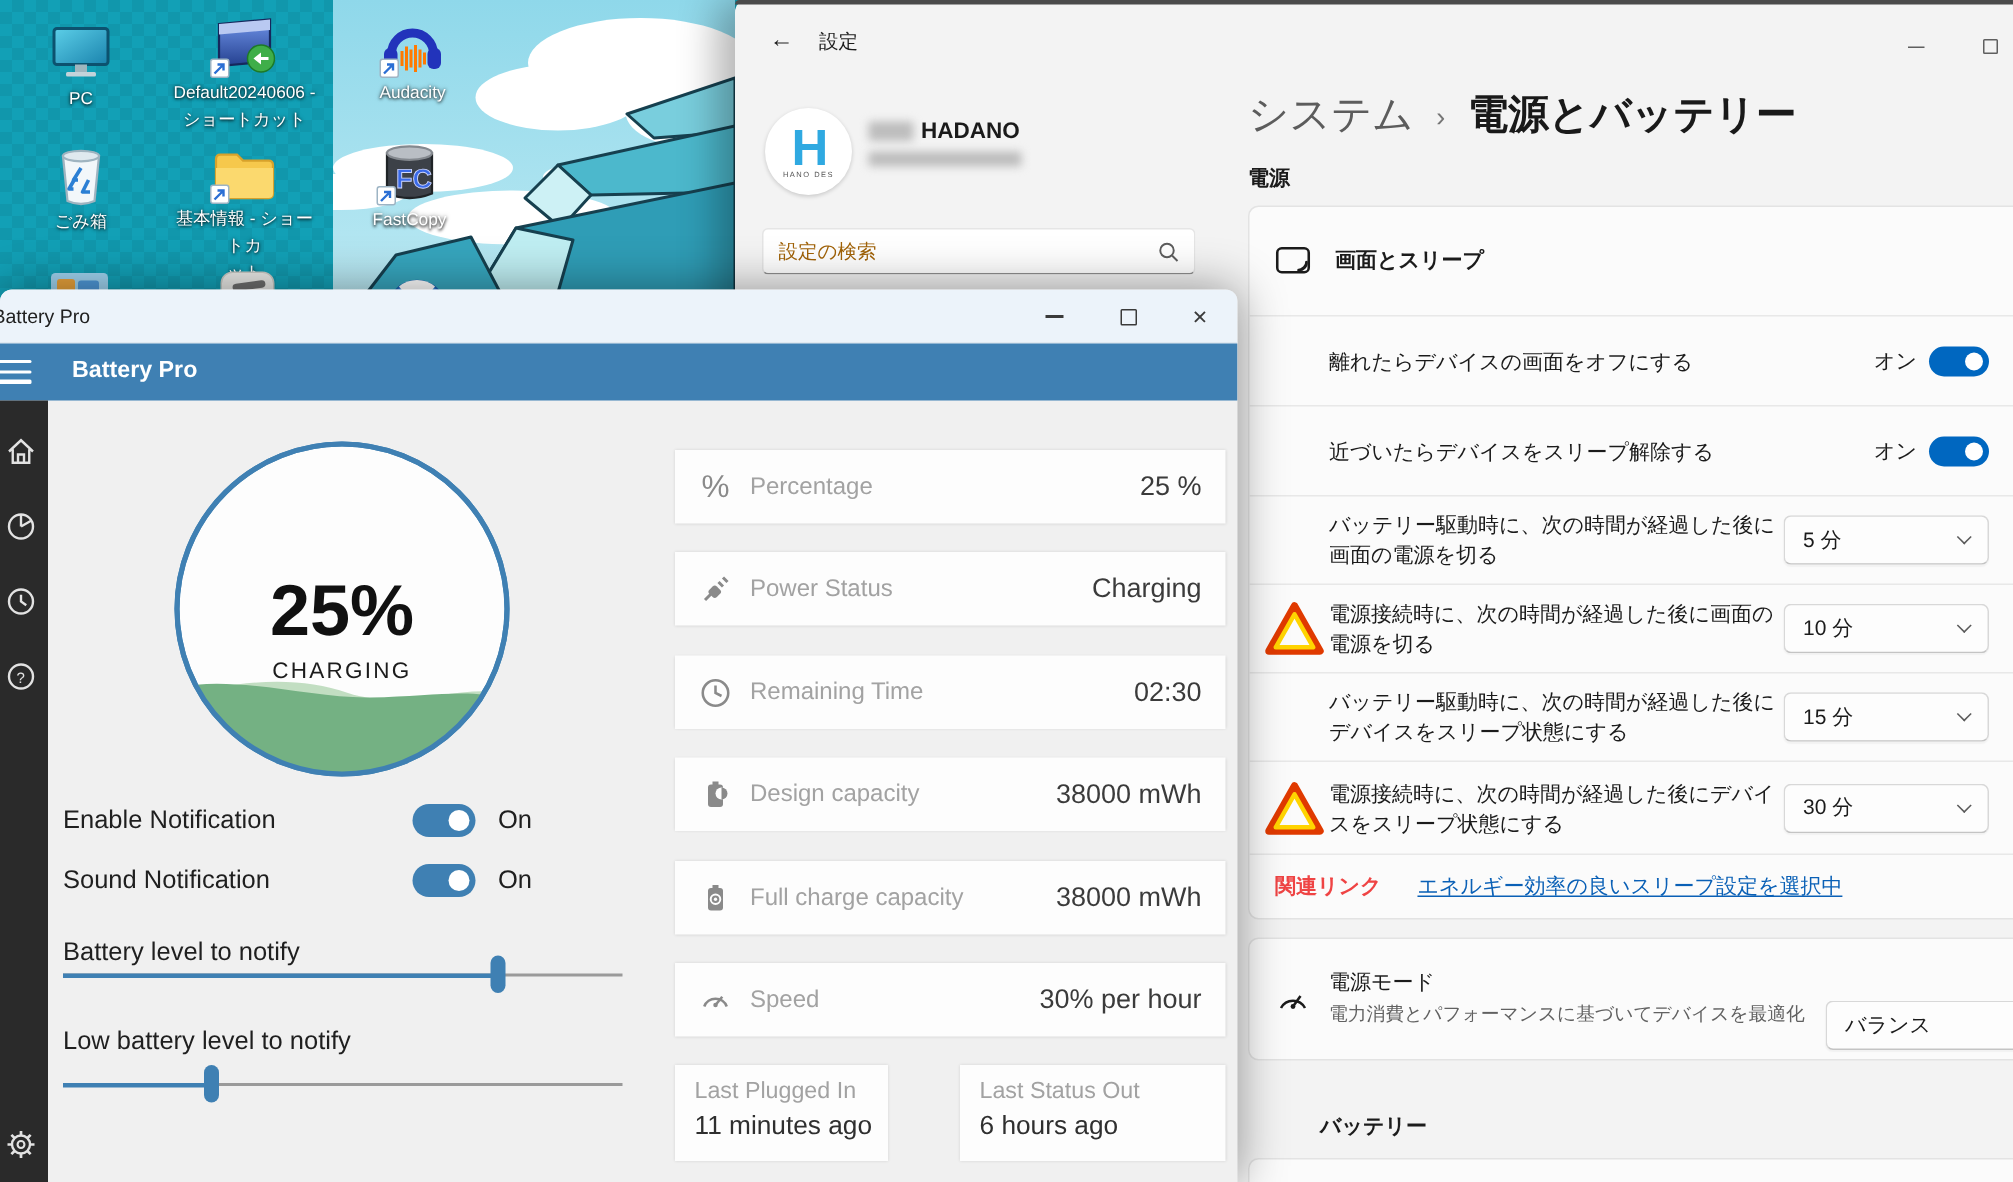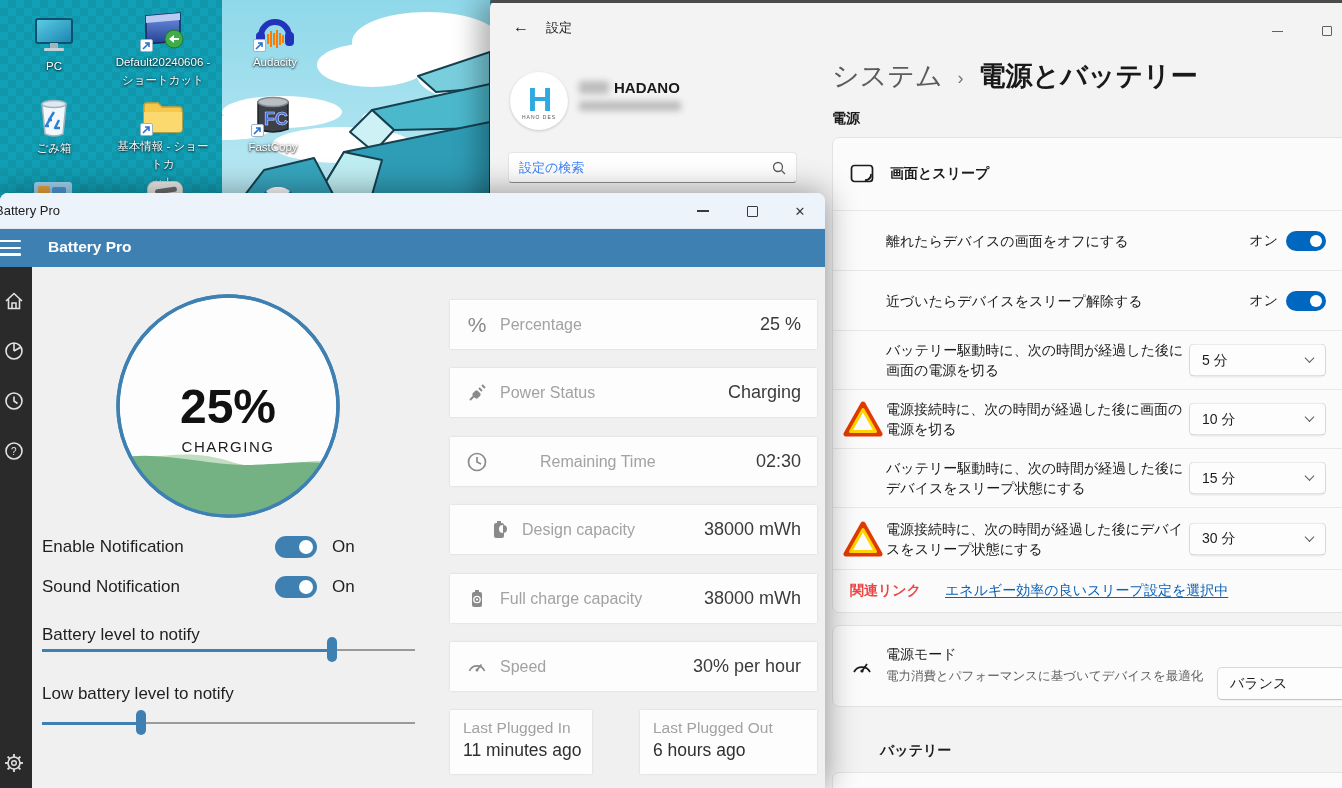--- a/index.html
+++ b/index.html
@@ -34,21 +34,21 @@
   .cap-max-box { width:10px; height:10px; border:1px solid #5f5f5f; border-radius:1px; }
 
   #avatar { left:20px; top:72px; width:58px; height:58px; border-radius:50%; background:#fff;
     box-shadow:0 1px 3px rgba(0,0,0,.18); display:flex; flex-direction:column; align-items:center; justify-content:center; }
   #avatar .h { font-size:34px; font-weight:800; color:#2fa9e1; line-height:1; letter-spacing:-2px; }
   #avatar .arc { font-size:5px; color:#555; letter-spacing:1px; margin-top:-2px; }
   .blurblock { background:#bdbdbd; filter:blur(3px); border-radius:2px; }
   #acct-name { left:124px; top:79px; font-size:15px; font-weight:700; color:#1a1a1a; }
   #search-box { left:18px; top:152px; width:289px; height:31px; background:#fff; border:1px solid #e5e5e5;
     border-bottom:1px solid #8f8f8f; border-radius:4px; display:flex; align-items:center; padding:0 10px; }
-  #search-box .ph { flex:1; font-size:13px; color:#3b82f6; }
+  #search-box .ph { flex:1; font-size:13px; color:#a16207; }
 
   #set-main { left:342px; top:0; width:545px; height:788px; }
   #breadcrumb { left:0; top:58px; display:flex; align-items:center; }
   #bc-parent { font-size:27px; color:#5c5c5c; }
   #bc-sep { font-size:18px; color:#757575; margin:0 15px; padding-top:4px; }
   #bc-current { font-size:27px; font-weight:600; color:#191919; }
   .section-label { font-size:14px; font-weight:600; color:#1b1b1b; }
   .card { position:absolute; left:0; width:545px; background:#fbfbfb; border:1px solid #e3e3e3; border-radius:7px; }
   .exp-header { position:relative; height:72px; display:flex; align-items:center; }
   .exp-header .ic { margin-left:17px; }
@@ -496,31 +496,31 @@
     <span class="sic">
         <svg width="22" height="22" viewBox="0 0 22 22">
       <path d="M4 18 L8 14" stroke="#8a8a8a" stroke-width="2"></path>
       <rect x="7" y="9" width="7" height="7" rx="2" transform="rotate(-45 10.5 12.5)" fill="#8a8a8a"></rect>
       <path d="M13 6 L16 9 M16 3 L19 6" stroke="#8a8a8a" stroke-width="2"></path>
     </svg>
       </span>
     <span class="slabel">Power Status</span>
     <span class="sval">Charging</span>
   </div>
-  <div class="stat-card" style="top:244px;gap:40px;">
+  <div class="stat-card" style="top:244px;">
     <span class="sic">
         <svg width="22" height="22" viewBox="0 0 22 22">
       <circle cx="11" cy="11" r="8.5" fill="none" stroke="#8a8a8a" stroke-width="1.7"></circle>
       <path d="M11 6 V11 L15 13" fill="none" stroke="#8a8a8a" stroke-width="1.7"></path>
     </svg>
       </span>
     <span class="slabel">Remaining Time</span>
     <span class="sval">02:30</span>
   </div>
-  <div class="stat-card" style="top:312px;padding-left:22px;">
+  <div class="stat-card" style="top:312px;">
     <span class="sic">
         <svg width="22" height="22" viewBox="0 0 22 22">
       <rect x="6" y="4" width="10" height="15" rx="2" fill="#8a8a8a"></rect>
       <rect x="9" y="2" width="4" height="2.5" fill="#8a8a8a"></rect>
       <circle cx="15" cy="10" r="4" fill="#fdfdfd"></circle>
       <path d="M15 6 A4 4 0 0 1 15 14 Z" fill="#8a8a8a"></path>
     </svg>
       </span>
     <span class="slabel">Design capacity</span>
     <span class="sval">38000 mWh</span>
@@ -547,16 +547,16 @@
       </span>
     <span class="slabel">Speed</span>
     <span class="sval">30% per hour</span>
   </div>
 
   <div class="plug-card" style="left:450px;top:517px;width:142px;">
     <div class="pl">Last Plugged In</div>
     <div class="pv">11 minutes ago</div>
   </div>
   <div class="plug-card" style="left:640px;top:517px;width:177px;">
-    <div class="pl">Last Plugged Out</div>
+    <div class="pl">Last Status Out</div>
     <div class="pv">6 hours ago</div>
   </div>
 </div>
 
 </body></html>

